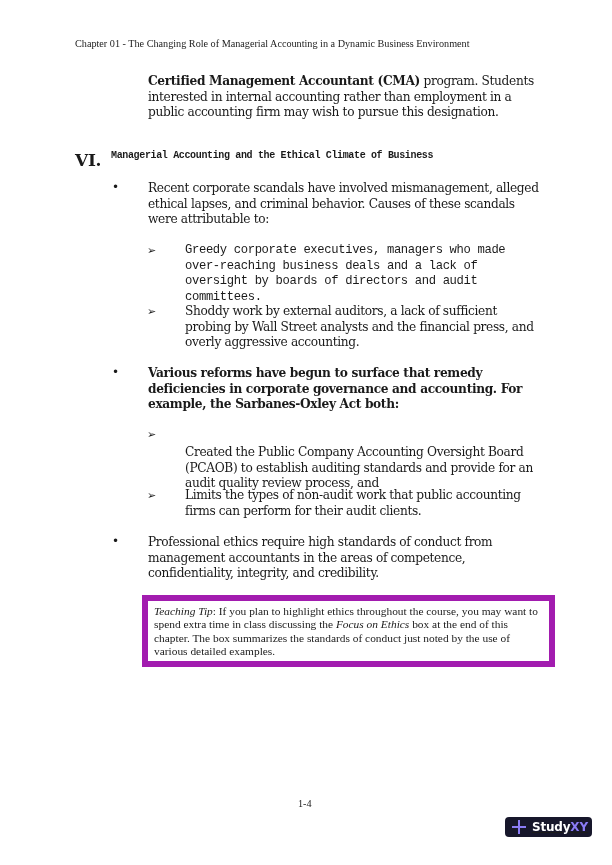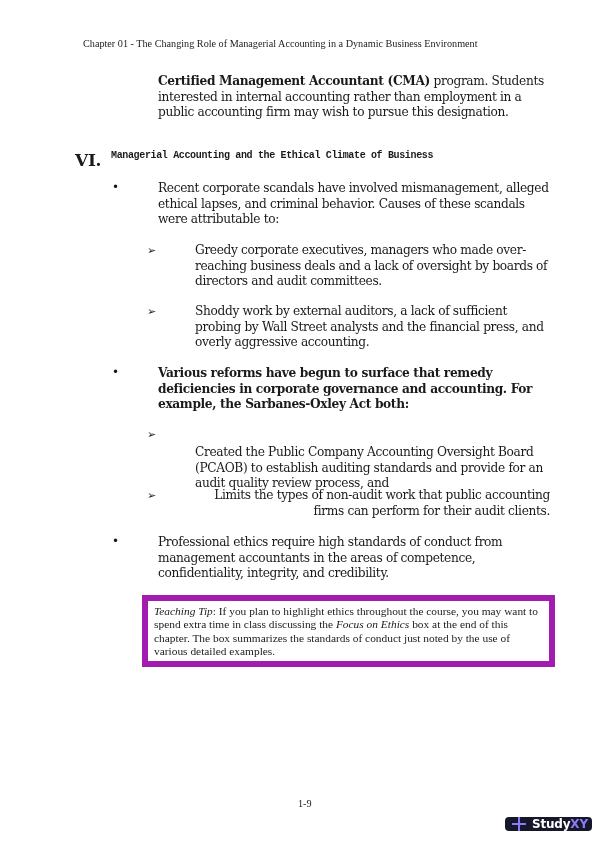--- a/index.html
+++ b/index.html
@@ -1,30 +1,30 @@
 <!DOCTYPE html>
 <html><head>
 <meta charset="utf-8">
 <style>
   html, body { margin: 0; padding: 0; background: #ffffff; }
   body { width: 612px; height: 865px; position: relative; overflow: hidden; color: #1a1a1a; }
-  .header { position: absolute; left: 75px; top: 38px; font-family: "Liberation Serif", serif; font-size: 10.2px; color: #222; white-space: nowrap; margin-left: 8px; }
-  .body-text { font-family: "DejaVu Serif", serif; font-size: 12.2px; line-height: 15.5px; letter-spacing: -0.35px; margin-left: 10px; }
+  .header { position: absolute; left: 75px; top: 38px; font-family: "Liberation Serif", serif; font-size: 10.2px; color: #222; white-space: nowrap; }
+  .body-text { font-family: "DejaVu Serif", serif; font-size: 12.2px; line-height: 15.5px; letter-spacing: -0.35px; }
   .para { position: absolute; }
   .cma { left: 148px; top: 74px; width: 390px; }
   .section-num { position: absolute; left: 75px; top: 150px; font-family: "DejaVu Serif", serif; font-weight: bold; font-size: 17px; letter-spacing: -0.3px; }
   .section-title { position: absolute; left: 111px; top: 150px; font-family: Liberation Mono, monospace; font-weight: bold; font-size: 10px; letter-spacing: -0.35px; white-space: nowrap; }
   .bullet { position: absolute; left: 112px; font-size: 12px; font-family: "DejaVu Sans", sans-serif; }
   .arrow { position: absolute; left: 147px; font-size: 11px; font-family: "DejaVu Sans", sans-serif; }
   .b-text { position: absolute; left: 148px; width: 395px; }
   .a-text { position: absolute; left: 185px; width: 355px; }
   .tip-box { position: absolute; left: 142px; top: 595px; width: 389px; height: 52px; border: 6px solid #a21caf; padding: 4px 6px 4px 6px; font-family: "Liberation Serif", serif; font-size: 11.4px; line-height: 13.3px; color: #1a1a1a; }
   .tip-box i { font-style: italic; }
   .page-num { position: absolute; left: 298px; top: 798px; font-family: "Liberation Serif", serif; font-size: 10.2px; }
-  .badge { position: absolute; left: 505px; top: 817px; width: 87px; height: 14px; background: #17172b; border-radius: 4px; display: flex; align-items: center; box-sizing: border-box; padding-left: 7px; }
+  .badge { position: absolute; left: 505px; top: 817px; width: 87px; height: 20px; background: #17172b; border-radius: 4px; display: flex; align-items: center; box-sizing: border-box; padding-left: 7px; text-decoration: underline; }
   .badge-plus { width: 14px; height: 14px; position: relative; margin-right: 6px; }
   .badge-plus::before { content: ""; position: absolute; left: 6px; top: 0; width: 2px; height: 14px; background: #8b7cf6; }
   .badge-plus::after { content: ""; position: absolute; left: 0; top: 6px; width: 14px; height: 2px; background: #8b7cf6; }
   .badge-text { font-family: "DejaVu Sans", sans-serif; font-weight: bold; font-size: 12px; color: #ffffff; letter-spacing: -0.2px; }
   .badge-accent { color: #8b7cf6; }
   b { font-weight: bold; }
 </style>
 </head>
 <body>
 
@@ -32,37 +32,37 @@
 
 <div class="para body-text cma"><b>Certified Management Accountant (CMA)</b><span> program.  Students interested in internal accounting rather than employment in a public accounting firm may wish to pursue this designation.</span></div>
 
 <div class="section-num">VI.</div>
 <div class="section-title">Managerial Accounting and the Ethical Climate of Business</div>
 
 <span class="bullet" style="top:180px;">•</span>
 <div class="b-text body-text" style="top:181px;">Recent corporate scandals have involved mismanagement, alleged ethical lapses, and criminal behavior.  Causes of these scandals were attributable to:</div>
 
 <span class="arrow" style="top:244px;">➢</span>
-<div class="a-text body-text" style="top:243px;">Greedy corporate executives, managers who made over-reaching business deals and a lack of oversight by boards of directors and audit committees.</div>
+<div class="a-text body-text" style="top:243px;font-family:Liberation Mono, monospace;">Greedy corporate executives, managers who made over-reaching business deals and a lack of oversight by boards of directors and audit committees.</div>
 
 <span class="arrow" style="top:305px;">➢</span>
 <div class="a-text body-text" style="top:304px;">Shoddy work by external auditors, a lack of sufficient probing by Wall Street analysts and the financial press, and overly aggressive accounting.</div>
 
 <span class="bullet" style="top:365px;">•</span>
 <div class="b-text body-text" style="top:366px;font-weight:bold;">Various reforms have begun to surface that remedy deficiencies in corporate governance and accounting.  For example, the Sarbanes-Oxley Act both:</div>
 
 <span class="arrow" style="top:428px;">➢</span>
 <div class="a-text body-text" style="top:445px;">Created the Public Company Accounting Oversight Board (PCAOB) to establish auditing standards and provide for an audit quality review process, and</div>
 
 <span class="arrow" style="top:489px;">➢</span>
-<div class="a-text body-text" style="top:488px;text-align:right;">Limits the types of non-audit work that public accounting firms can perform for their audit clients.</div>
+<div class="a-text body-text" style="top:488px;">Limits the types of non-audit work that public accounting firms can perform for their audit clients.</div>
 
 <span class="bullet" style="top:534px;">•</span>
 <div class="b-text body-text" style="top:535px;">Professional ethics require high standards of conduct from management accountants in the areas of competence, confidentiality, integrity, and credibility.</div>
 
 <div class="tip-box"><i>Teaching Tip</i><span>: If you plan to highlight ethics throughout the course, you may want to spend extra time in class discussing the </span><i>Focus on Ethics</i><span> box at the end of this chapter.  The box summarizes the standards of conduct just noted by the use of various detailed examples.</span></div>
 
-<div class="page-num">1-9</div>
+<div class="page-num">1-4</div>
 
 <div class="badge">
   <span class="badge-plus"></span>
   <span class="badge-text"><span>Study</span><span class="badge-accent">XY</span></span>
 </div>
 
 </body></html>

